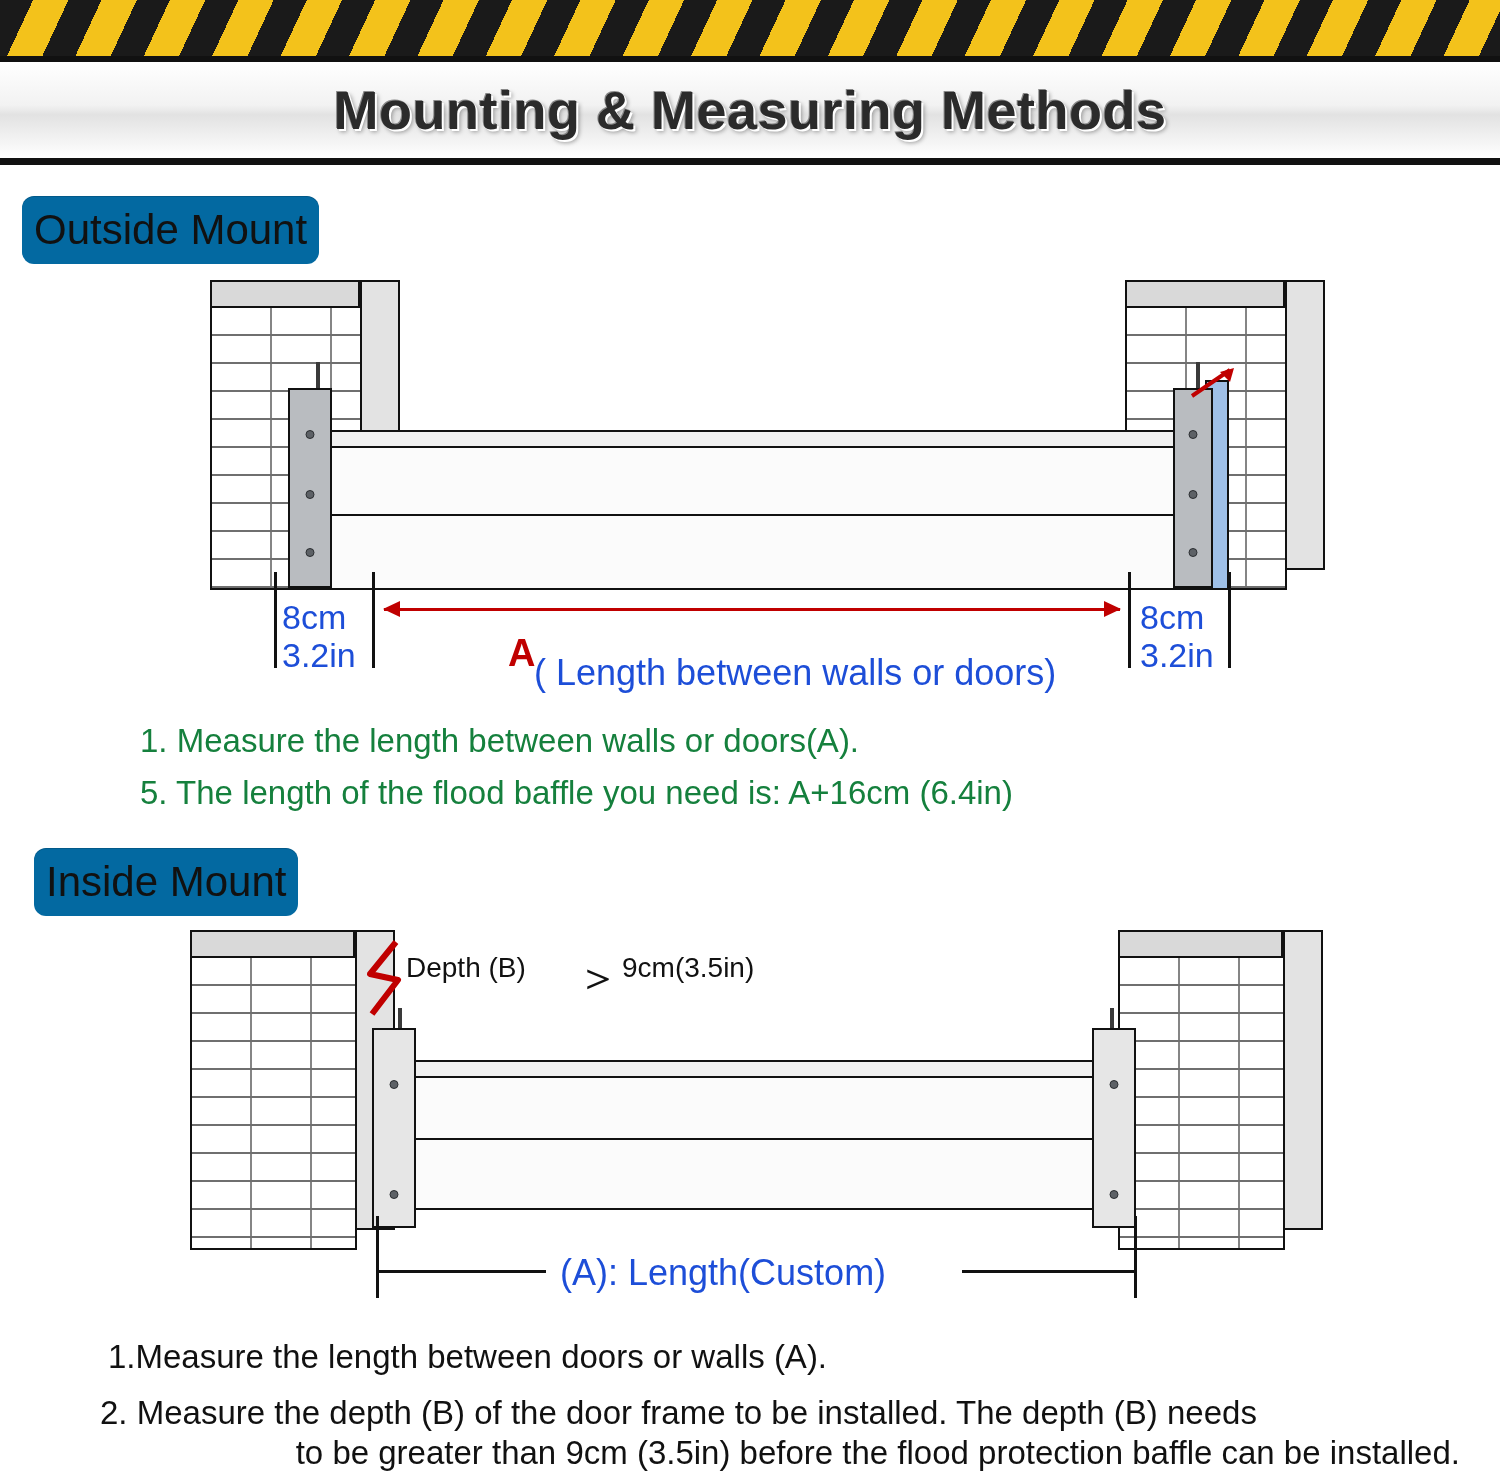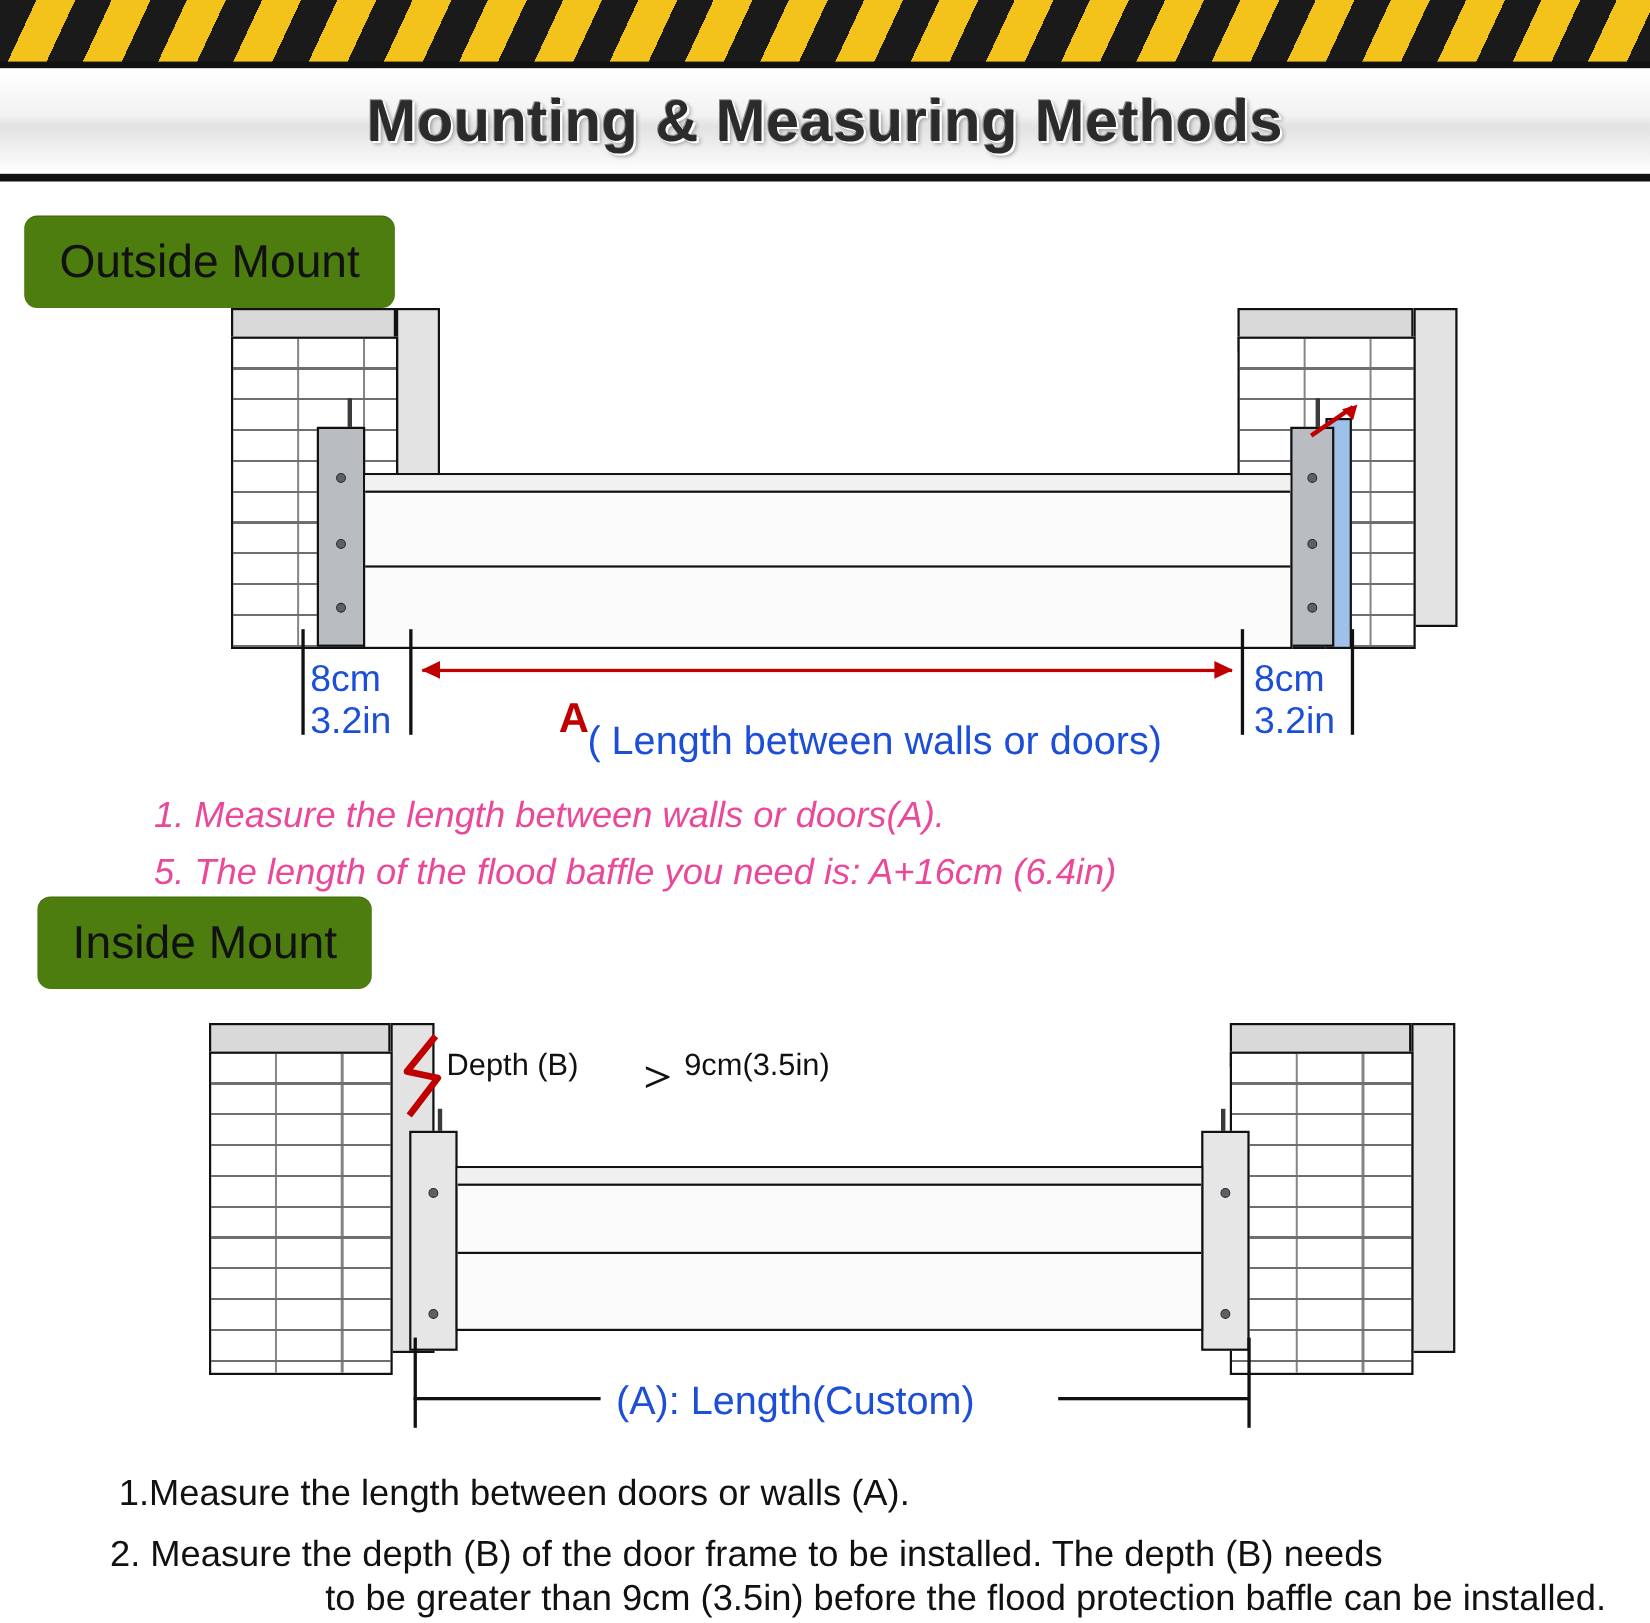--- a/index.html
+++ b/index.html
@@ -28,27 +28,27 @@
     color:#2b2b2b;
     text-shadow:
       2px 2px 0 #ffffff,
       -1px -1px 0 #8a8a8a,
       3px 3px 4px rgba(0,0,0,.35);
     font-family:"Liberation Sans",sans-serif;
   }
 
   
   .badge{
-    position:absolute;background:#4d7c0f;border-radius:12px;
+    position:absolute;background:#0369a1;border-radius:12px;
     display:flex;align-items:center;justify-content:center;
-    font-size:42px;color:#111;padding:0 32px;height:84px;
+    font-size:42px;color:#111;padding:0 12px;height:68px;
     box-shadow:0 1px 0 rgba(0,0,0,.15) inset;
   }
   #badge-outside{left:22px;top:196px;}
-  #badge-inside{left:34px;top:815px;justify-content:center;}
+  #badge-inside{left:34px;top:848px;justify-content:center;}
 
   
   .canvas{position:absolute;}
 
   
   .pillar{position:absolute;}
   .pillar .face{
     position:absolute;left:0;bottom:0;width:100%;
     background:
       repeating-linear-gradient(to bottom, #ffffff 0 26px, #6f6f6f 26px 28px),
@@ -104,21 +104,21 @@
   .dimline::before{left:-1px;border-right:17px solid #c00000;}
   .dimline::after{right:-1px;border-left:17px solid #c00000;}
 
   .tick{position:absolute;width:3px;background:#111;}
   .blk-line{position:absolute;height:3px;background:#111;}
 
   .lbl{position:absolute;font-size:34px;color:#1d4ed8;white-space:nowrap;}
   .red{color:#c00000;}
   .bold{font-weight:bold;}
 
-  .note{position:absolute;font-size:33px;color:#ec4899;white-space:nowrap;font-style:italic;}
+  .note{position:absolute;font-size:33px;color:#15803d;white-space:nowrap;}
 
   
   .zig{position:absolute;}
 
   .depth-text{position:absolute;font-size:28px;color:#111;white-space:nowrap;}
 
   .bottom-note{position:absolute;font-size:33px;color:#111;line-height:1.28;}
 </style>
 </head>
 <body>

